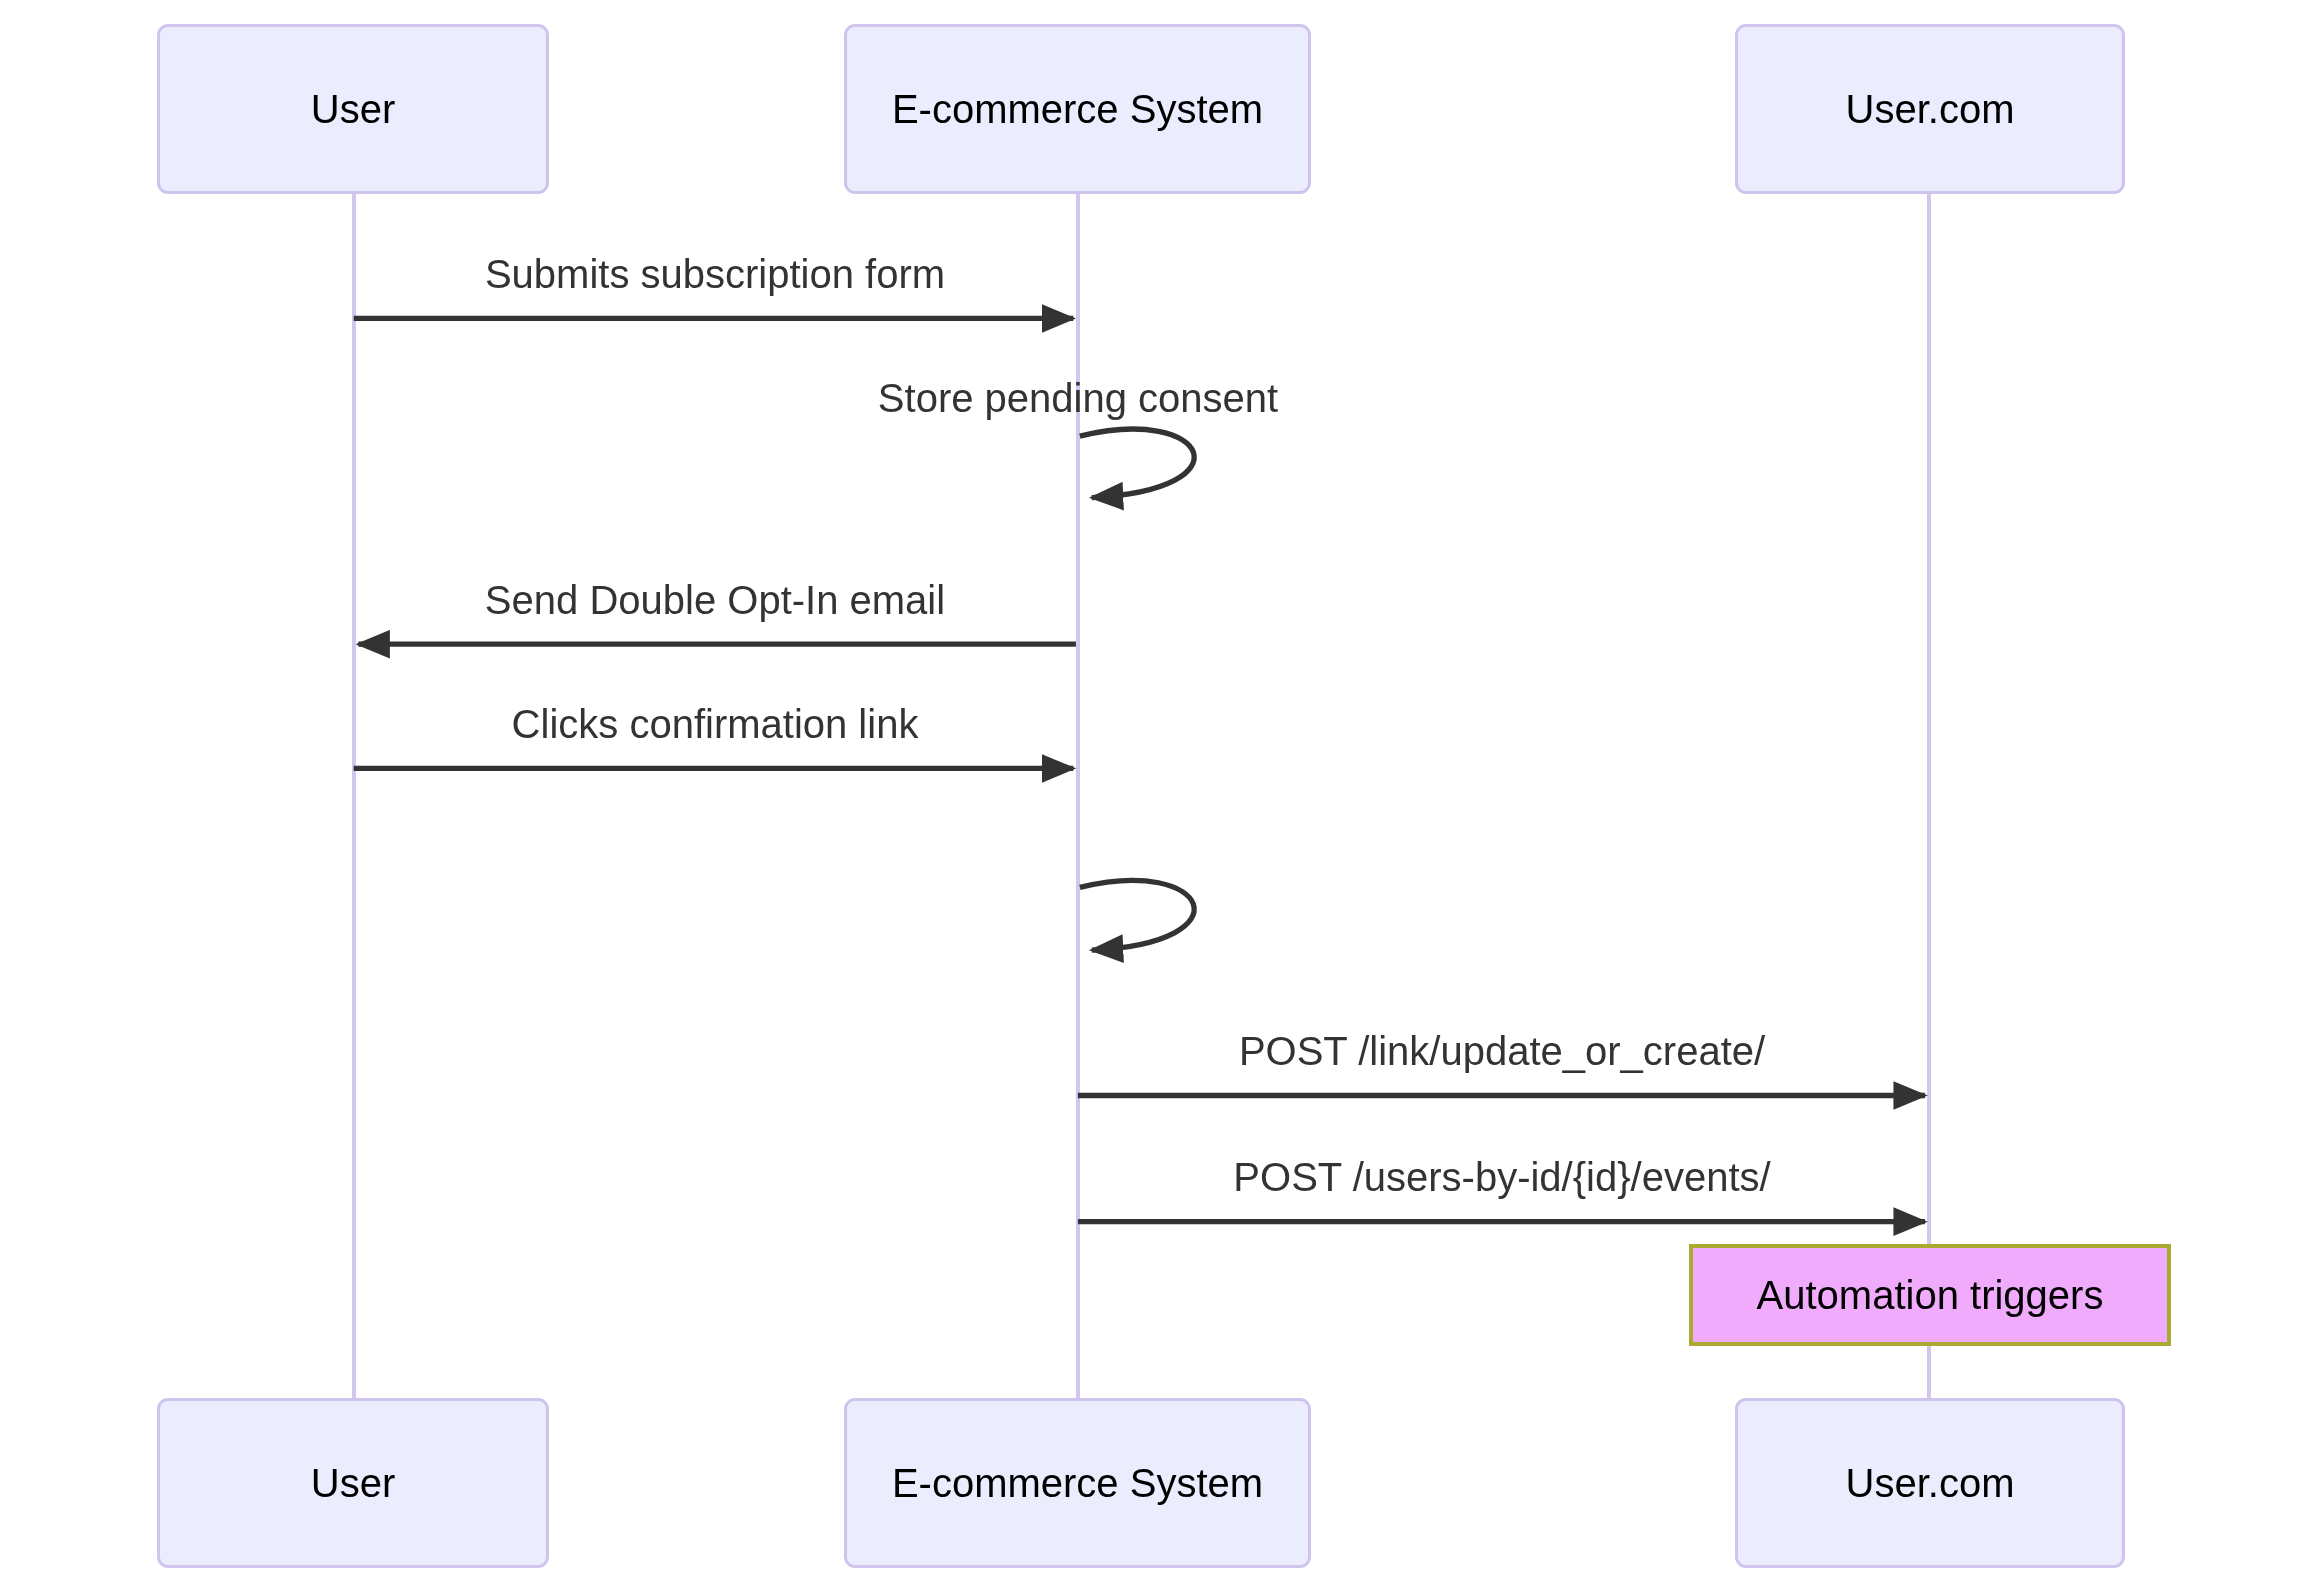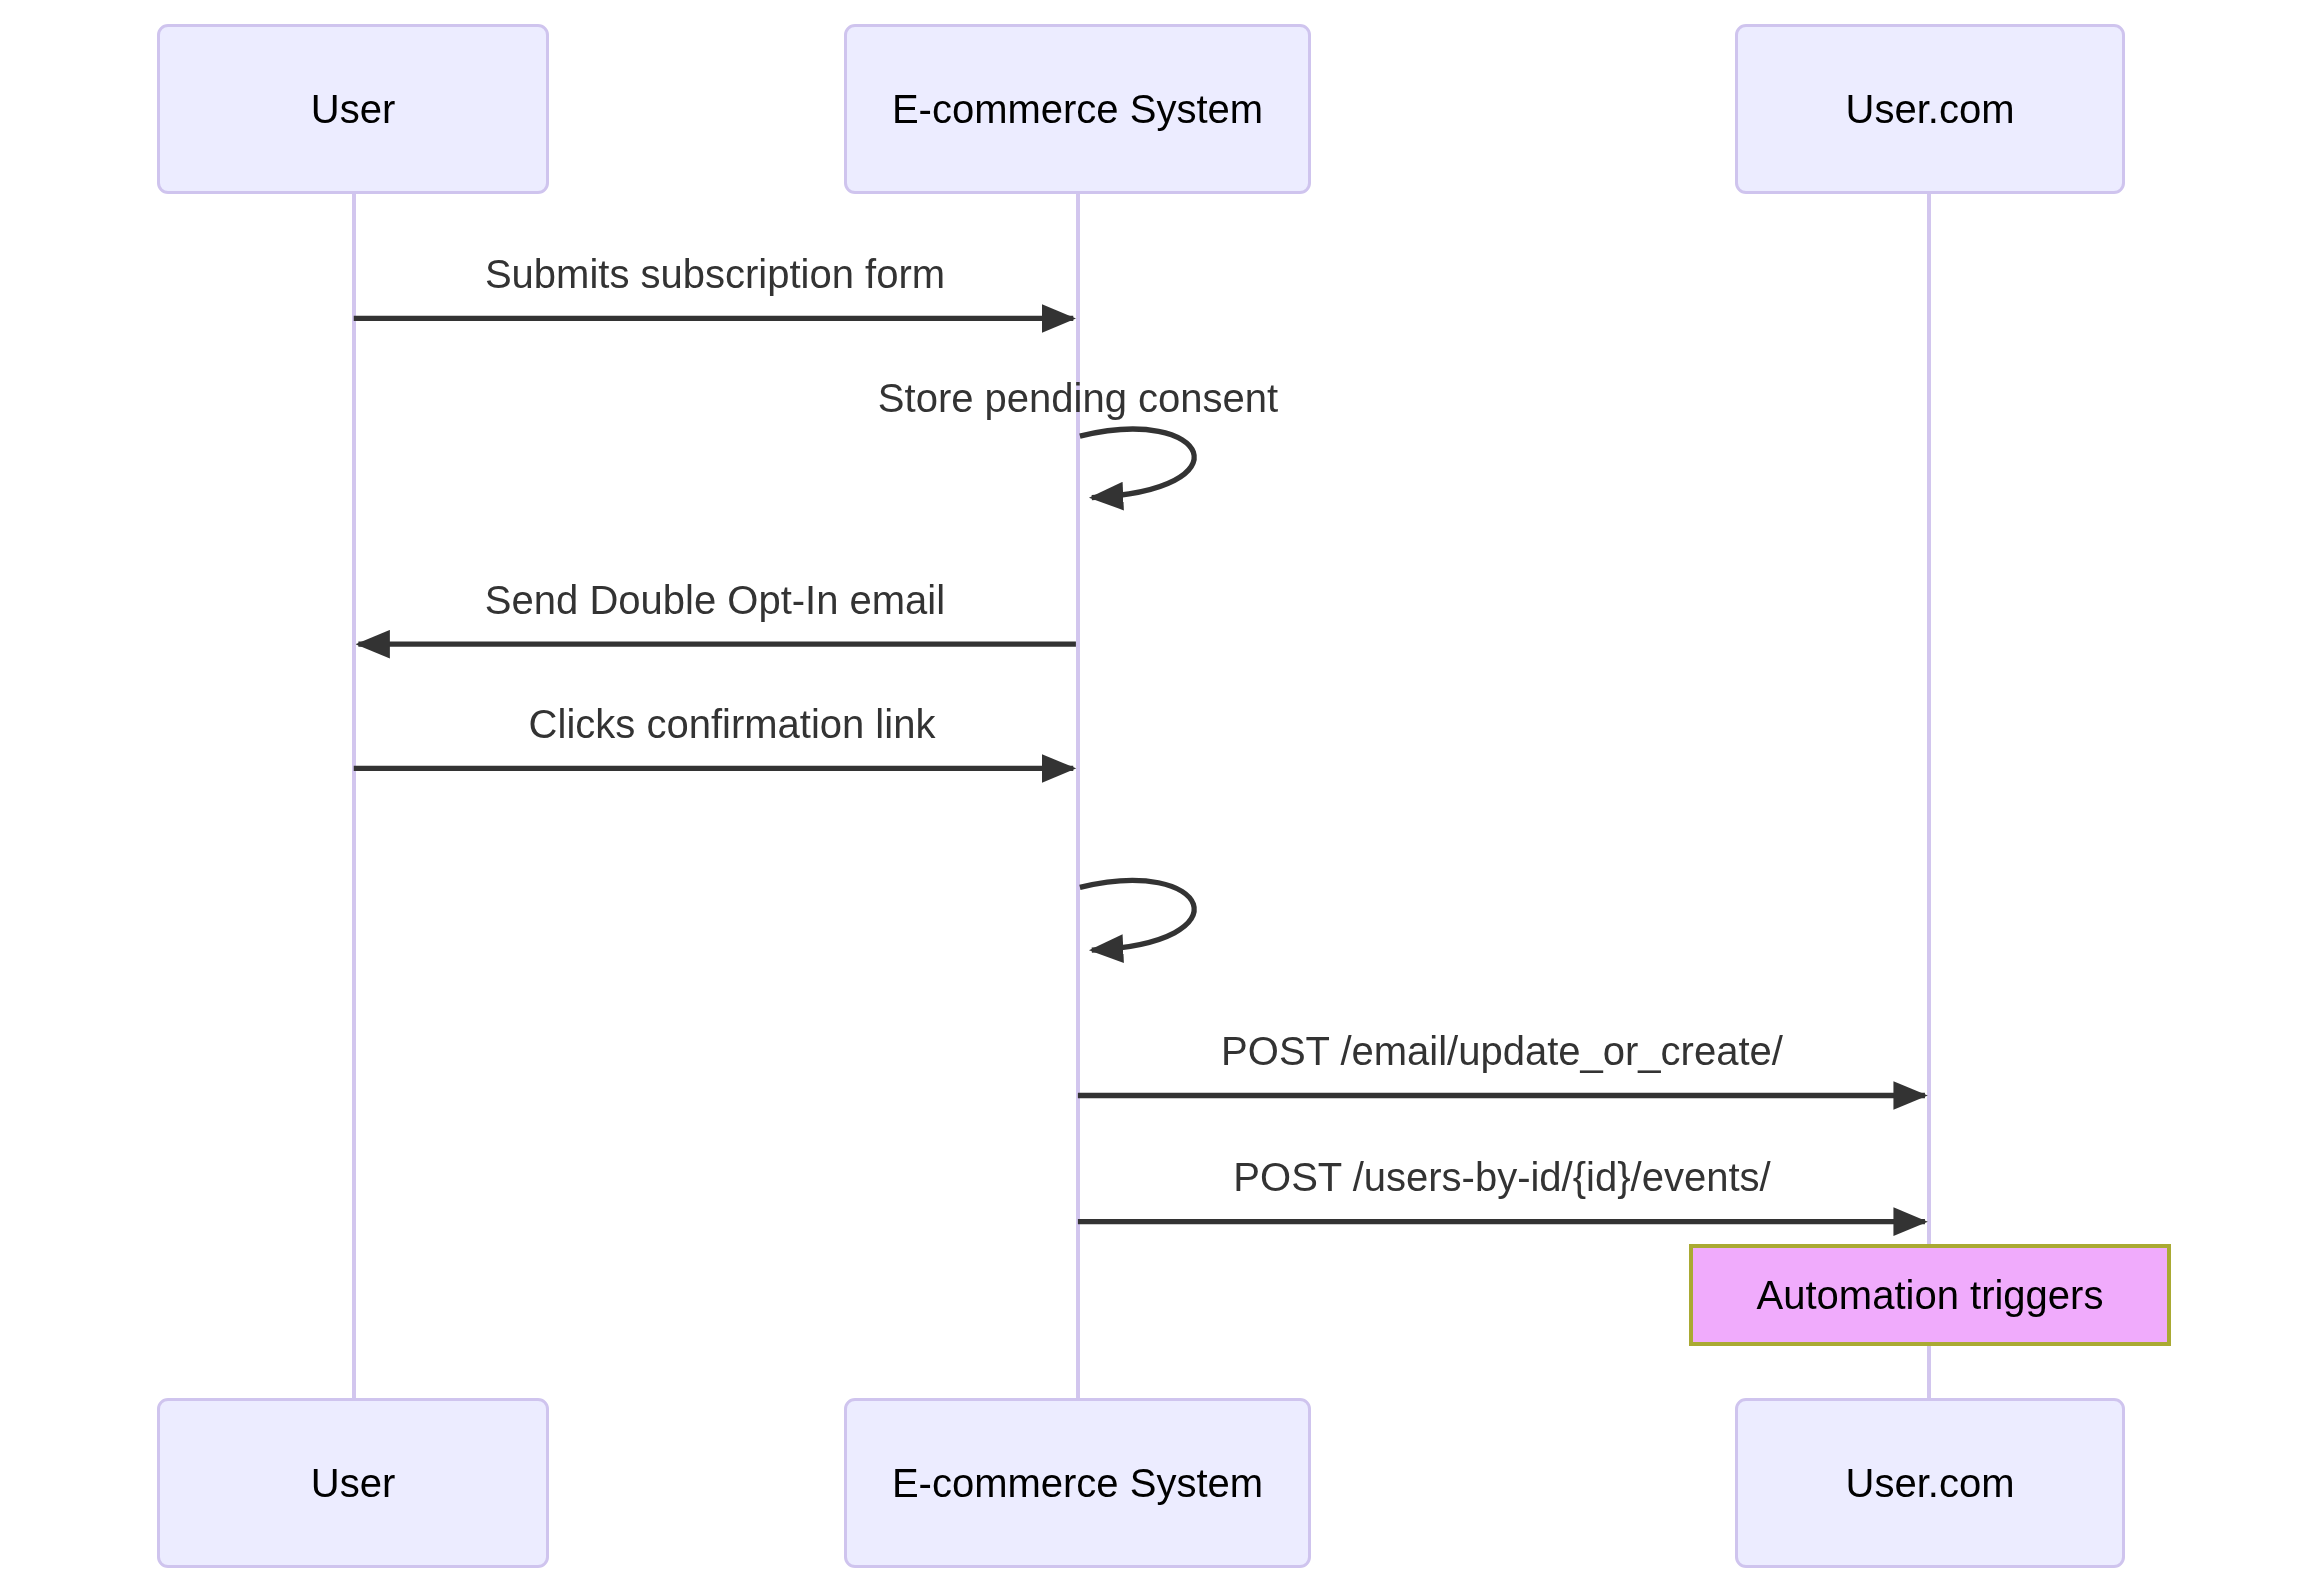--- a/index.html
+++ b/index.html
@@ -82,22 +82,22 @@
     <line x1="1628" y1="975" x2="542" y2="975" marker-end="url(#arrowhead)"></line>
     <line x1="535" y1="1163" x2="1624" y2="1163" marker-end="url(#arrowhead)"></line>
     <path class="loop" d="M 1634 1343 C 1830 1295, 1890 1427, 1652 1438" marker-end="url(#arrowhead)"></path>
     <line x1="1631" y1="1658" x2="2913" y2="1658" marker-end="url(#arrowhead)"></line>
     <line x1="1631" y1="1849" x2="2913" y2="1849" marker-end="url(#arrowhead)"></line>
   </svg>
 
   <div class="msg" style="left:715px;top:250px;">Submits subscription form</div>
   <div class="msg" style="left:715px;top:576px;">Send Double Opt-In email</div>
   <div class="msg" style="left:1078px;top:374px;">Store pending consent</div>
-  <div class="msg" style="left:715px;top:700px;margin-left:17px;">Clicks confirmation link</div>
-  <div class="msg" style="left:1502px;top:1027px;">POST /email/update_or_create/</div>
+  <div class="msg" style="left:715px;top:700px;">Clicks confirmation link</div>
+  <div class="msg" style="left:1502px;top:1027px;">POST /link/update_or_create/</div>
   <div class="msg" style="left:1502px;top:1153px;">POST /users-by-id/{id}/events/</div>
 
   <div class="note" style="left:1689px;top:1244px;width:482px;height:102px;">
     <span>Automation triggers</span>
   </div>
 
   <div class="actor" style="left:157px;top:24.4px;width:392px;height:170px;">
     <span>User</span>
   </div>
   <div class="actor" style="left:844px;top:24.4px;width:467px;height:170px;">

